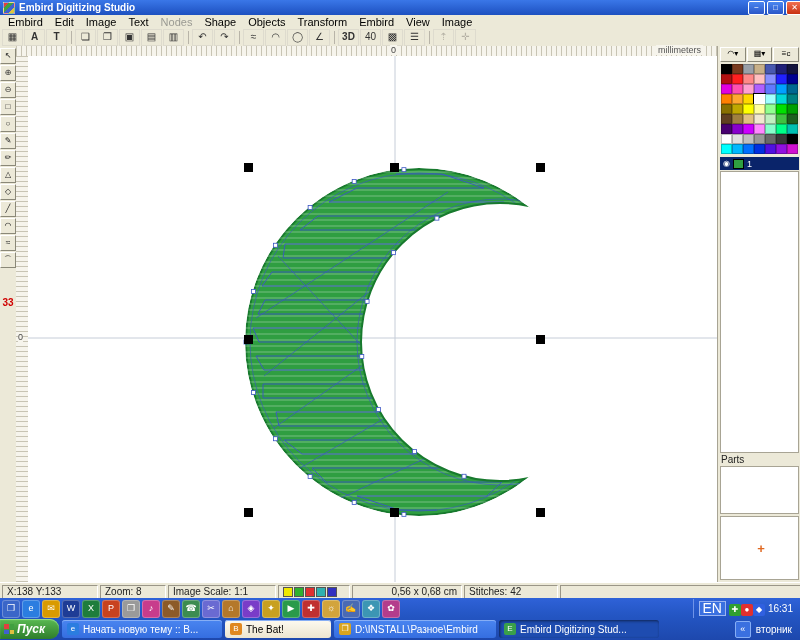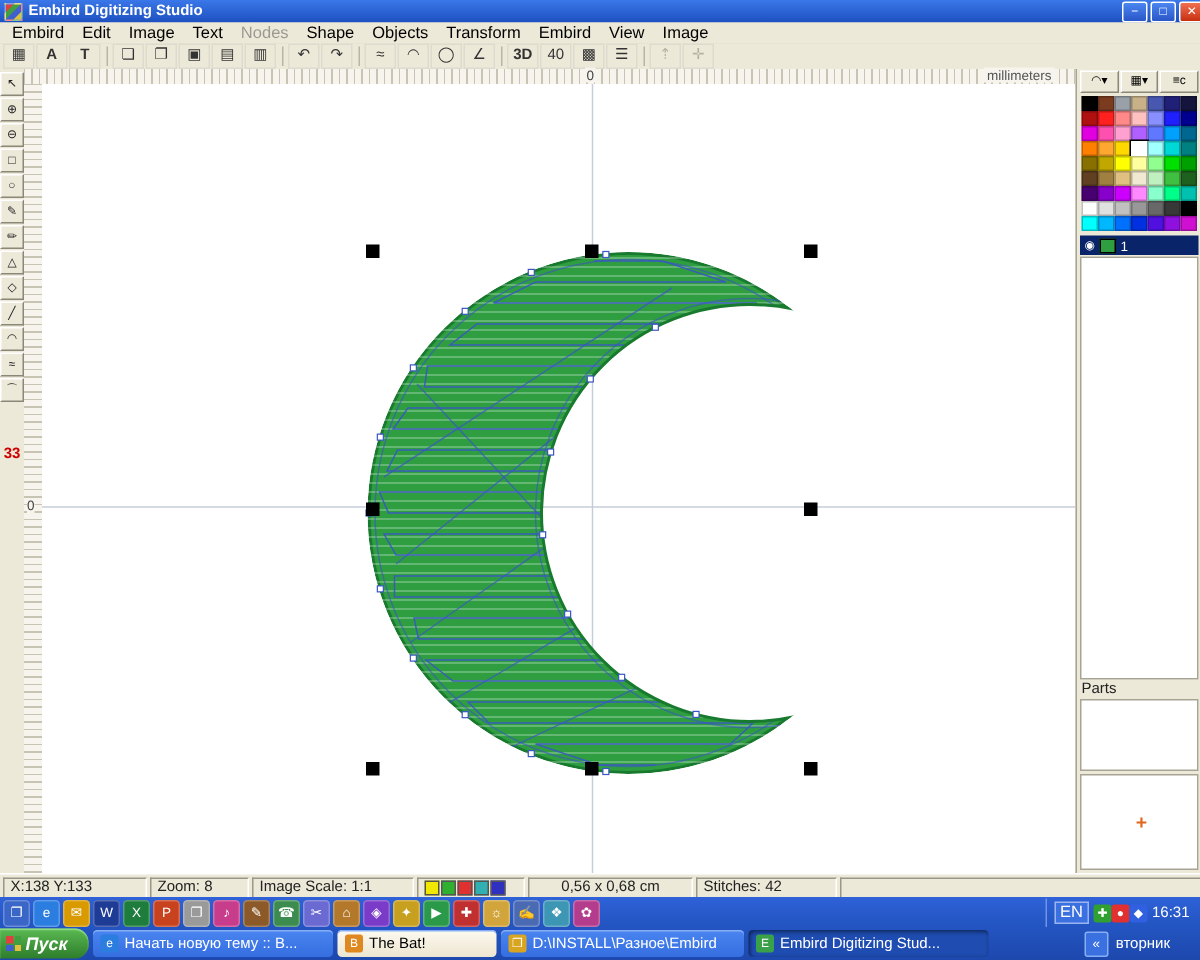--- a/index.html
+++ b/index.html
@@ -58,34 +58,34 @@
   .cross{position:absolute;left:52%;top:50%;transform:translate(-50%,-50%);color:#e06820;font-size:13px;font-weight:bold}
 
   
   .statusbar{position:absolute;left:0;top:582px;width:800px;height:16px;background:#ece9d8;display:flex;align-items:center;padding:1px 2px;gap:2px;border-top:1px solid #fff}
   .sb-cell{height:13px;line-height:12px;padding:0 4px;border:1px solid;border-color:#9a9688 #fff #fff #9a9688;font-size:10px;white-space:nowrap;color:#222}
   .sb-coords{width:86px}
   .sb-zoom{width:56px}
   .sb-scale{width:98px}
   .sb-swatches{width:62px;display:flex;gap:1px;align-items:center}
   .sb-sw{width:8px;height:8px;border:1px solid #555}
-  .sb-size{width:100px;text-align:center}
+  .sb-size{width:100px;text-align:right}
   .sb-stitches{width:84px}
   .sb-fill{flex:1}
 
   
   .taskbar{position:absolute;left:0;top:598px;width:800px;height:42px;background:linear-gradient(180deg,#2f62d8,#2456c4 40%,#1d48ad);display:flex;flex-direction:column}
   .tb-row1{height:21px;display:flex;align-items:center;padding:1px 2px;gap:2px}
   .ql{display:flex;gap:2px}
   .ql-icon{width:16px;height:16px;border-radius:3px;color:#fff;font-size:9px;line-height:15px;text-align:center;border:1px solid rgba(255,255,255,.25)}
   .tray1{margin-left:auto;display:flex;align-items:center;gap:3px;padding:0 5px;height:19px;border-left:1px solid #6f93e8}
-  .en{background:#3a70e0;border:1px solid #9ab4f0;color:#fff;font-size:11px;padding:0 3px;height:13px;line-height:12px}
+  .en{background:#3a70e0;border:1px solid #9ab4f0;color:#fff;font-size:14px;padding:0 3px;height:13px;line-height:12px}
   .tray-ic{width:12px;height:12px;border-radius:2px;color:#fff;font-size:8px;line-height:11px;text-align:center;display:inline-block}
   .clock{color:#fff;font-size:10px}
-  .tb-row2{height:21px;display:flex;align-items:center;gap:3px;padding:0 14px 1px 0}
+  .tb-row2{height:21px;display:flex;align-items:center;gap:3px;padding:0 2px 1px 0}
   .start{width:55px;height:20px;background:linear-gradient(180deg,#5aba52,#2e7d2b);border-radius:0 9px 9px 0;color:#fff;font-weight:bold;font-style:italic;font-size:12px;display:flex;align-items:center;gap:3px;padding-left:4px;box-shadow:inset 0 1px 1px #9adf92}
   .start-flag{width:10px;height:10px;display:grid;grid-template-columns:1fr 1fr;grid-template-rows:1fr 1fr;gap:1px}
   .start-flag i{display:block}
   .start-flag i:nth-child(1){background:#e04040}.start-flag i:nth-child(2){background:#40a040}
   .start-flag i:nth-child(3){background:#4060d0}.start-flag i:nth-child(4){background:#e0c040}
   #tasks{display:flex;gap:3px}
   .task-btn{height:18px;display:flex;align-items:center;gap:4px;padding:0 5px;border-radius:3px;background:linear-gradient(180deg,#4a85f0,#356ee0);color:#fff;font-size:10px;box-shadow:inset 0 1px 0 #86aef5;white-space:nowrap;overflow:hidden}
   .task-btn.light{background:linear-gradient(180deg,#fdfaf0,#ece5d0);color:#000}
   .task-btn.active{background:#1e4cb0;box-shadow:inset 1px 1px 3px rgba(0,0,0,.55)}
   .task-icon{width:12px;height:12px;border-radius:2px;font-size:8px;line-height:12px;text-align:center;color:#fff;flex:none}

